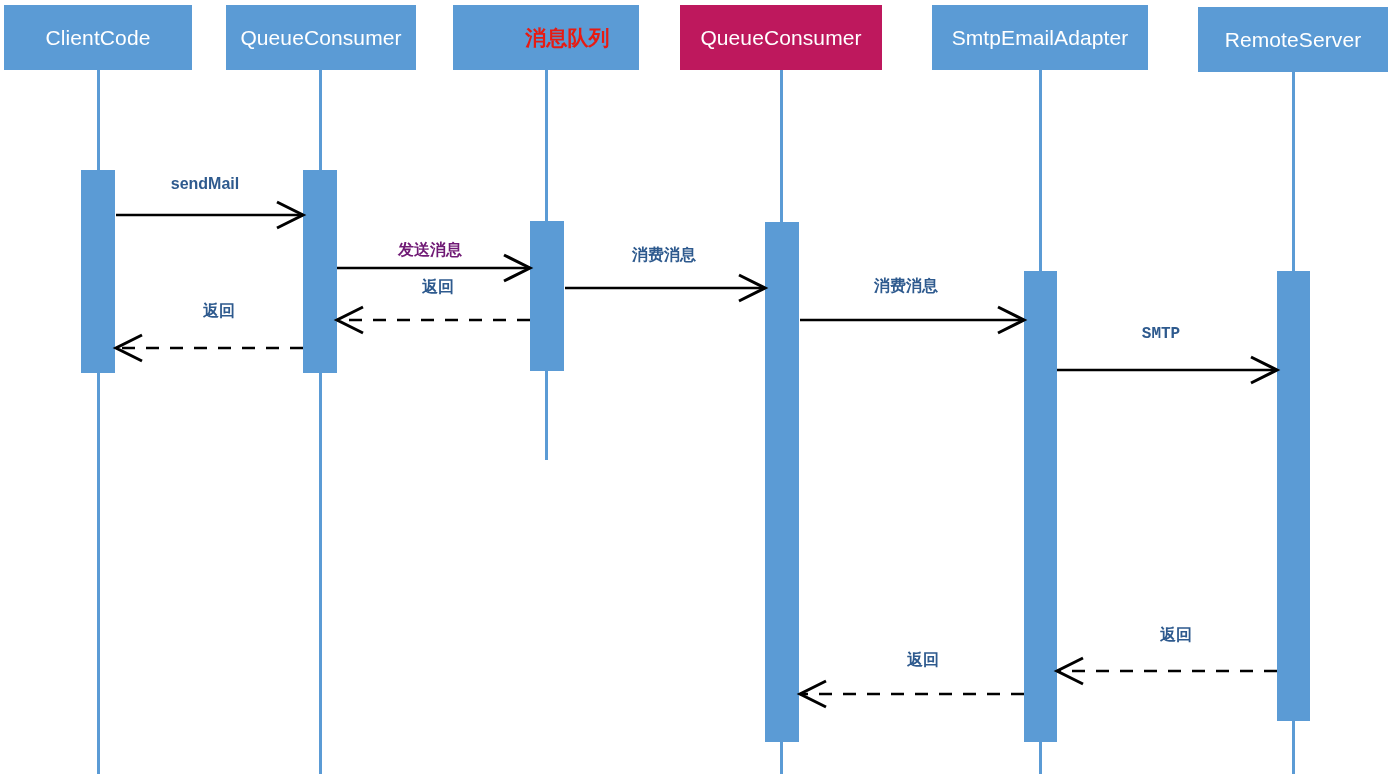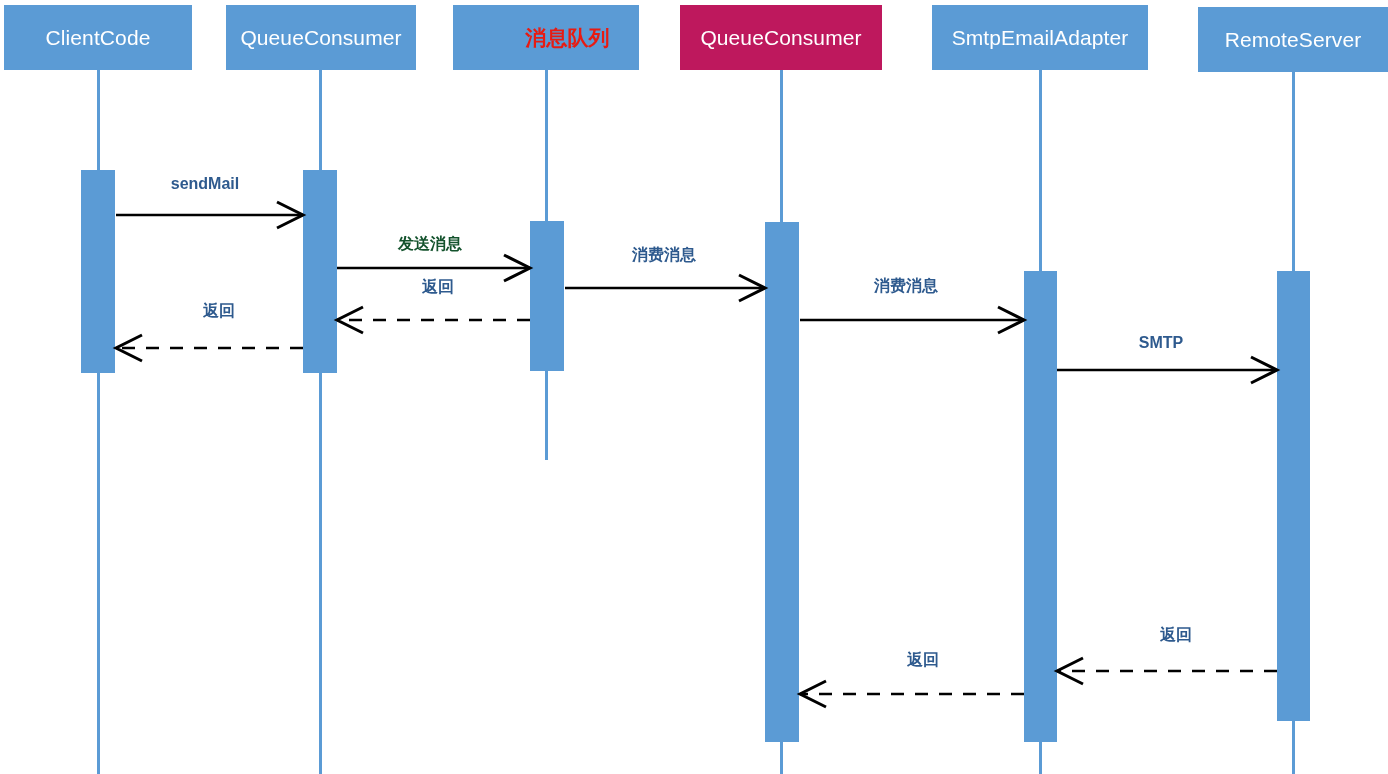--- a/index.html
+++ b/index.html
@@ -138,23 +138,23 @@
       <div class="participant-box" style="left: 932px; top: 5px; width: 216px; height: 65px; background: rgb(91, 155, 213); justify-content: center;">
         <span>SmtpEmailAdapter</span>
       </div>
       <div class="participant-box" style="left: 1198px; top: 7px; width: 190px; height: 65px; background: rgb(91, 155, 213);">
         <span>RemoteServer</span>
       </div>
     </div>
 
   <div id="labels-layer">
       <div class="msg-label" style="left: 205px; top: 175px; color: rgb(46, 90, 142);">sendMail</div>
-      <div class="msg-label" style="left: 430px; top: 234px; color: #14532d;">发送消息</div>
+      <div class="msg-label" style="left: 430px; top: 240px; color: #701a75;">发送消息</div>
       <div class="msg-label" style="left: 438px; top: 277px; color: rgb(46, 90, 142);">返回</div>
       <div class="msg-label" style="left: 219px; top: 301px; color: rgb(46, 90, 142);">返回</div>
       <div class="msg-label" style="left: 664px; top: 245px; color: rgb(46, 90, 142);">消费消息</div>
       <div class="msg-label" style="left: 906px; top: 276px; color: rgb(46, 90, 142);">消费消息</div>
-      <div class="msg-label" style="left: 1161px; top: 334px; color: rgb(46, 90, 142);">SMTP</div>
+      <div class="msg-label" style="left: 1161px; top: 325px; color: rgb(46, 90, 142); font-family: Liberation Mono, monospace;">SMTP</div>
       <div class="msg-label" style="left: 1176px; top: 625px; color: rgb(46, 90, 142);">返回</div>
       <div class="msg-label" style="left: 923px; top: 650px; color: rgb(46, 90, 142);">返回</div>
     </div>
 
 </div>
 
 </body></html>

